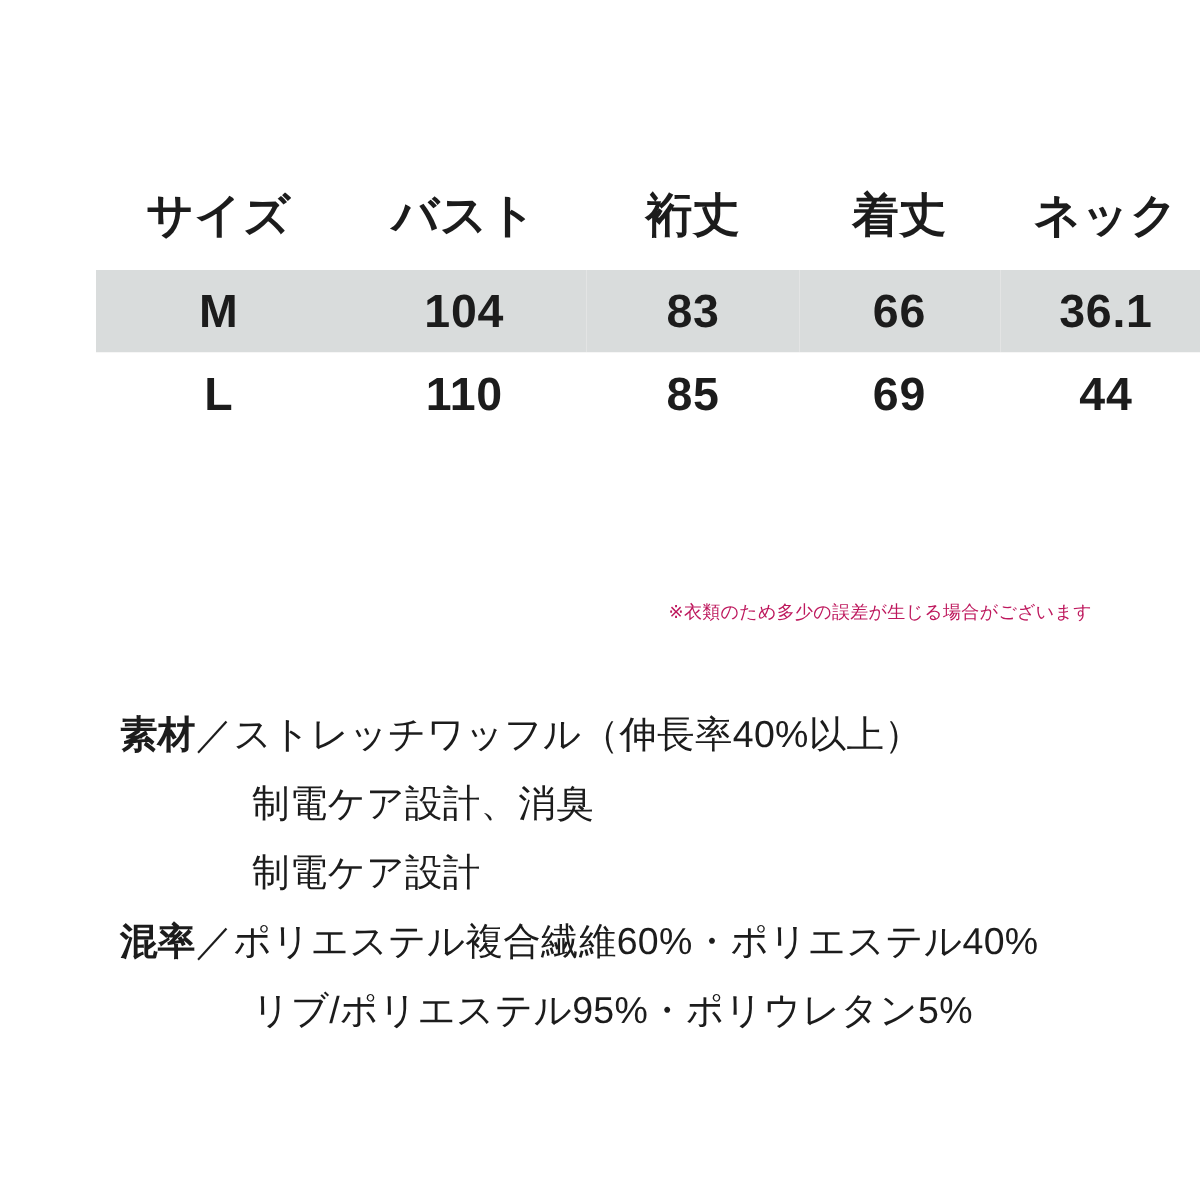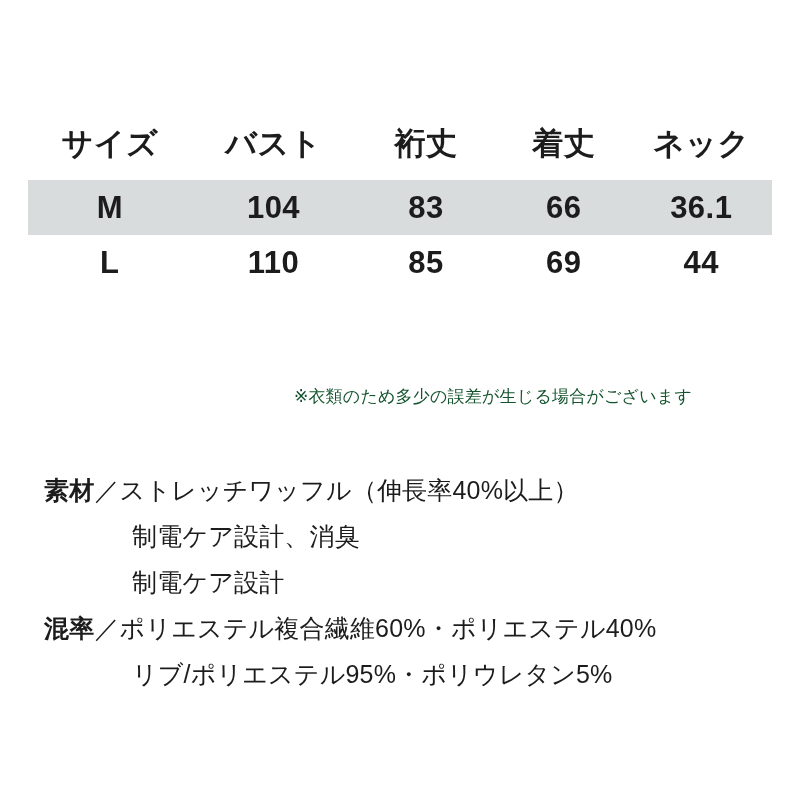--- a/index.html
+++ b/index.html
@@ -12,20 +12,21 @@
     background: #ffffff;
     font-family: "Liberation Sans", "DejaVu Sans", sans-serif;
     color: #1a1a1a;
     overflow: hidden;
   }
   .page {
     position: relative;
     width: 720px;
     height: 800px;
     box-sizing: border-box;
+    margin-left: 36px;
   }
 
   
   .size-table-wrap {
     position: absolute;
     left: 28px;
     top: 108px;
     width: 744px;
   }
   table.size-table {
@@ -56,23 +57,23 @@
   }
   col.c1 { width: 22%; }
   col.c2 { width: 22%; }
   col.c3 { width: 19%; }
   col.c4 { width: 18%; }
   col.c5 { width: 19%; }
 
   .table-note {
     position: absolute;
     right: 28px;
-    top: 385px;
-    font-size: 17px;
-    color: #14532d;
+    top: 400px;
+    font-size: 12px;
+    color: #be185d;
     letter-spacing: 0.2px;
     white-space: nowrap;
   }
 
   
   .spec {
     position: absolute;
     left: 44px;
     top: 478px;
     width: 740px;

